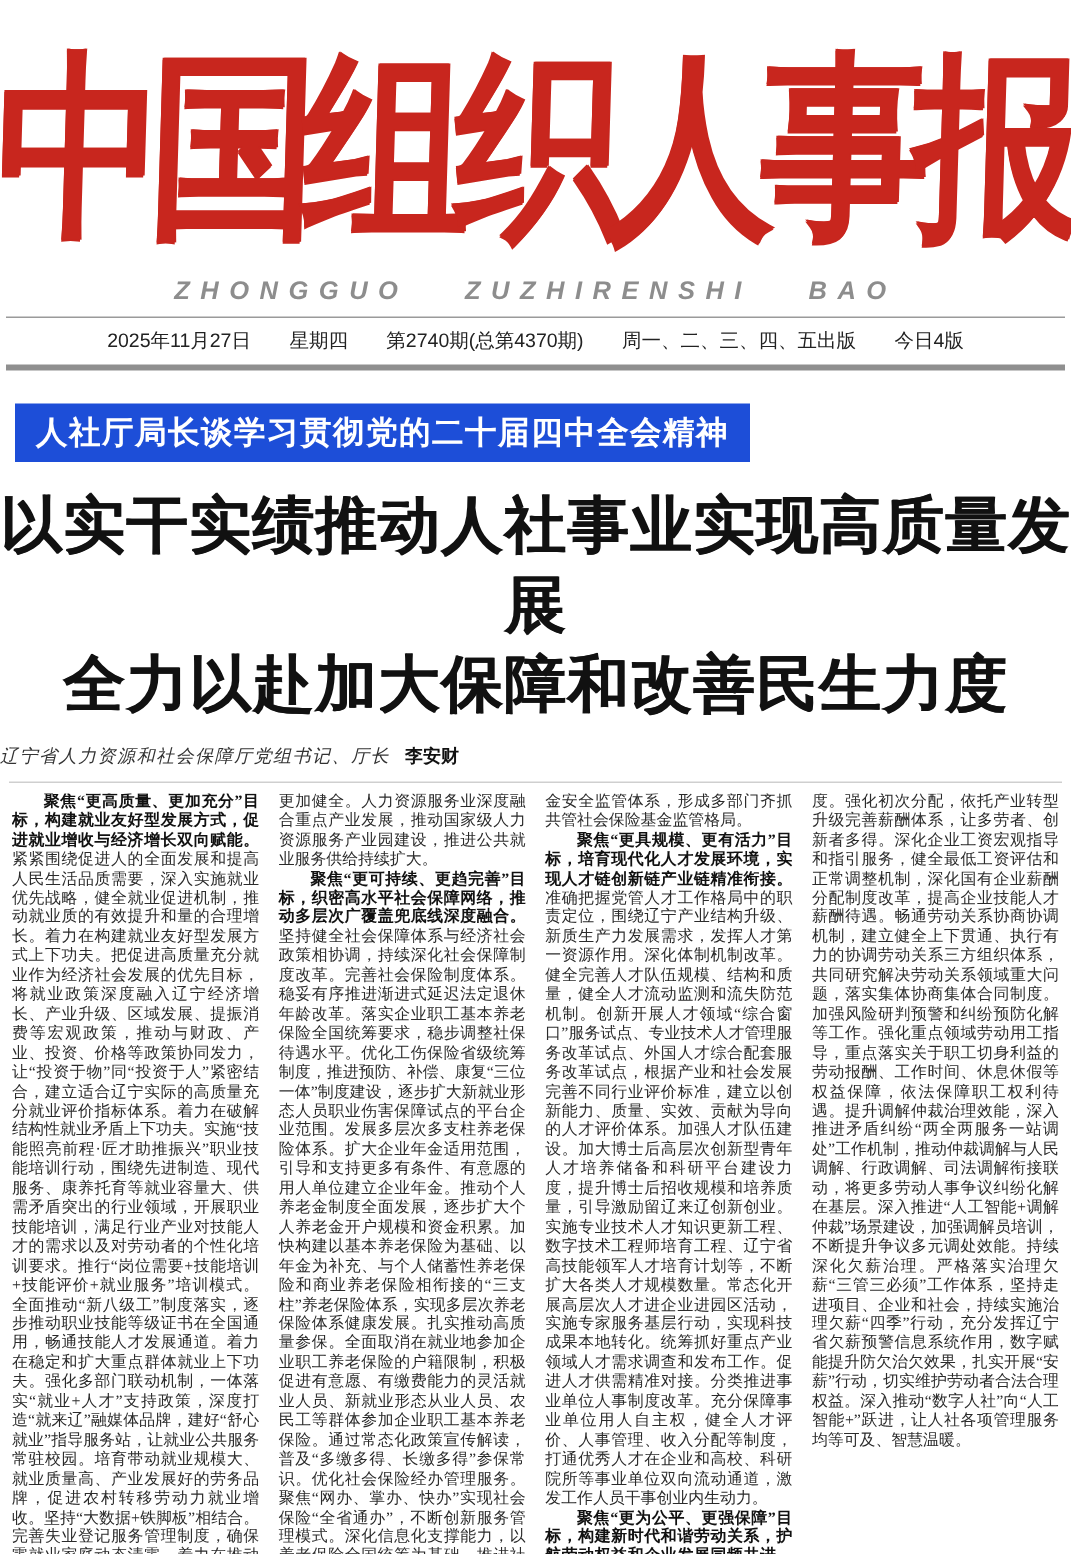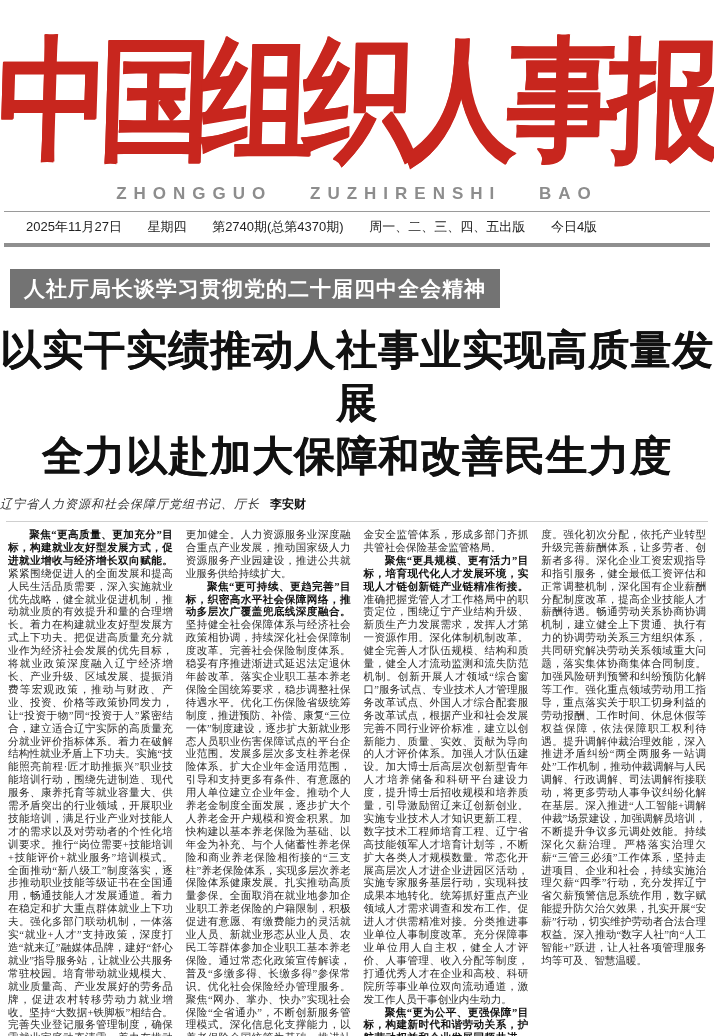--- a/index.html
+++ b/index.html
@@ -16,35 +16,35 @@
     font-family:"DejaVu Serif","Liberation Serif",serif;
     font-weight:900;font-size:112px;line-height:150px;
     letter-spacing:-10px;color:#c8261e;
     transform:scaleY(1.18) skewX(-2deg);transform-origin:center top;
     text-shadow:1px 0 0 #c8261e,0 1px 0 #c8261e;
   }
   .masthead-pinyin{
     margin-top:24px;text-align:center;
     font-family:"Liberation Sans","DejaVu Sans",sans-serif;
     font-weight:bold;font-size:17px;color:#8d8d8d;
-    letter-spacing:7px;word-spacing:26px;
+    letter-spacing:7px;word-spacing:26px;font-style:italic;
   }
   
   .rule-thin{height:1px;background:#9a9a9a;margin:7px 4px 0 4px;}
   .dateline{
-    text-align:left;font-size:13px;color:#222;
-    padding:6px 0 5px 15px;
+    text-align:center;font-size:13px;color:#222;
+    padding:6px 0 5px 0;
     font-family:"Liberation Sans","DejaVu Sans",sans-serif;
   }
   .dateline span{margin:0 11px;}
   .rule-thick{height:4px;background:#8f8f8f;margin:2px 4px 0 4px;}
   
   .kicker{
     margin:22px 0 0 10px;display:inline-block;
-    background:#737373;color:#ffffff;
+    background:#1d4ed8;color:#ffffff;
     font-family:"Liberation Sans","DejaVu Sans",sans-serif;
     font-weight:bold;font-size:21px;line-height:21px;
     padding:9px 14px 9px 14px;letter-spacing:1px;
   }
   
   .headline{
     margin-top:16px;text-align:center;
     font-family:"Liberation Sans","DejaVu Sans",sans-serif;
     font-weight:900;color:#111;
   }

